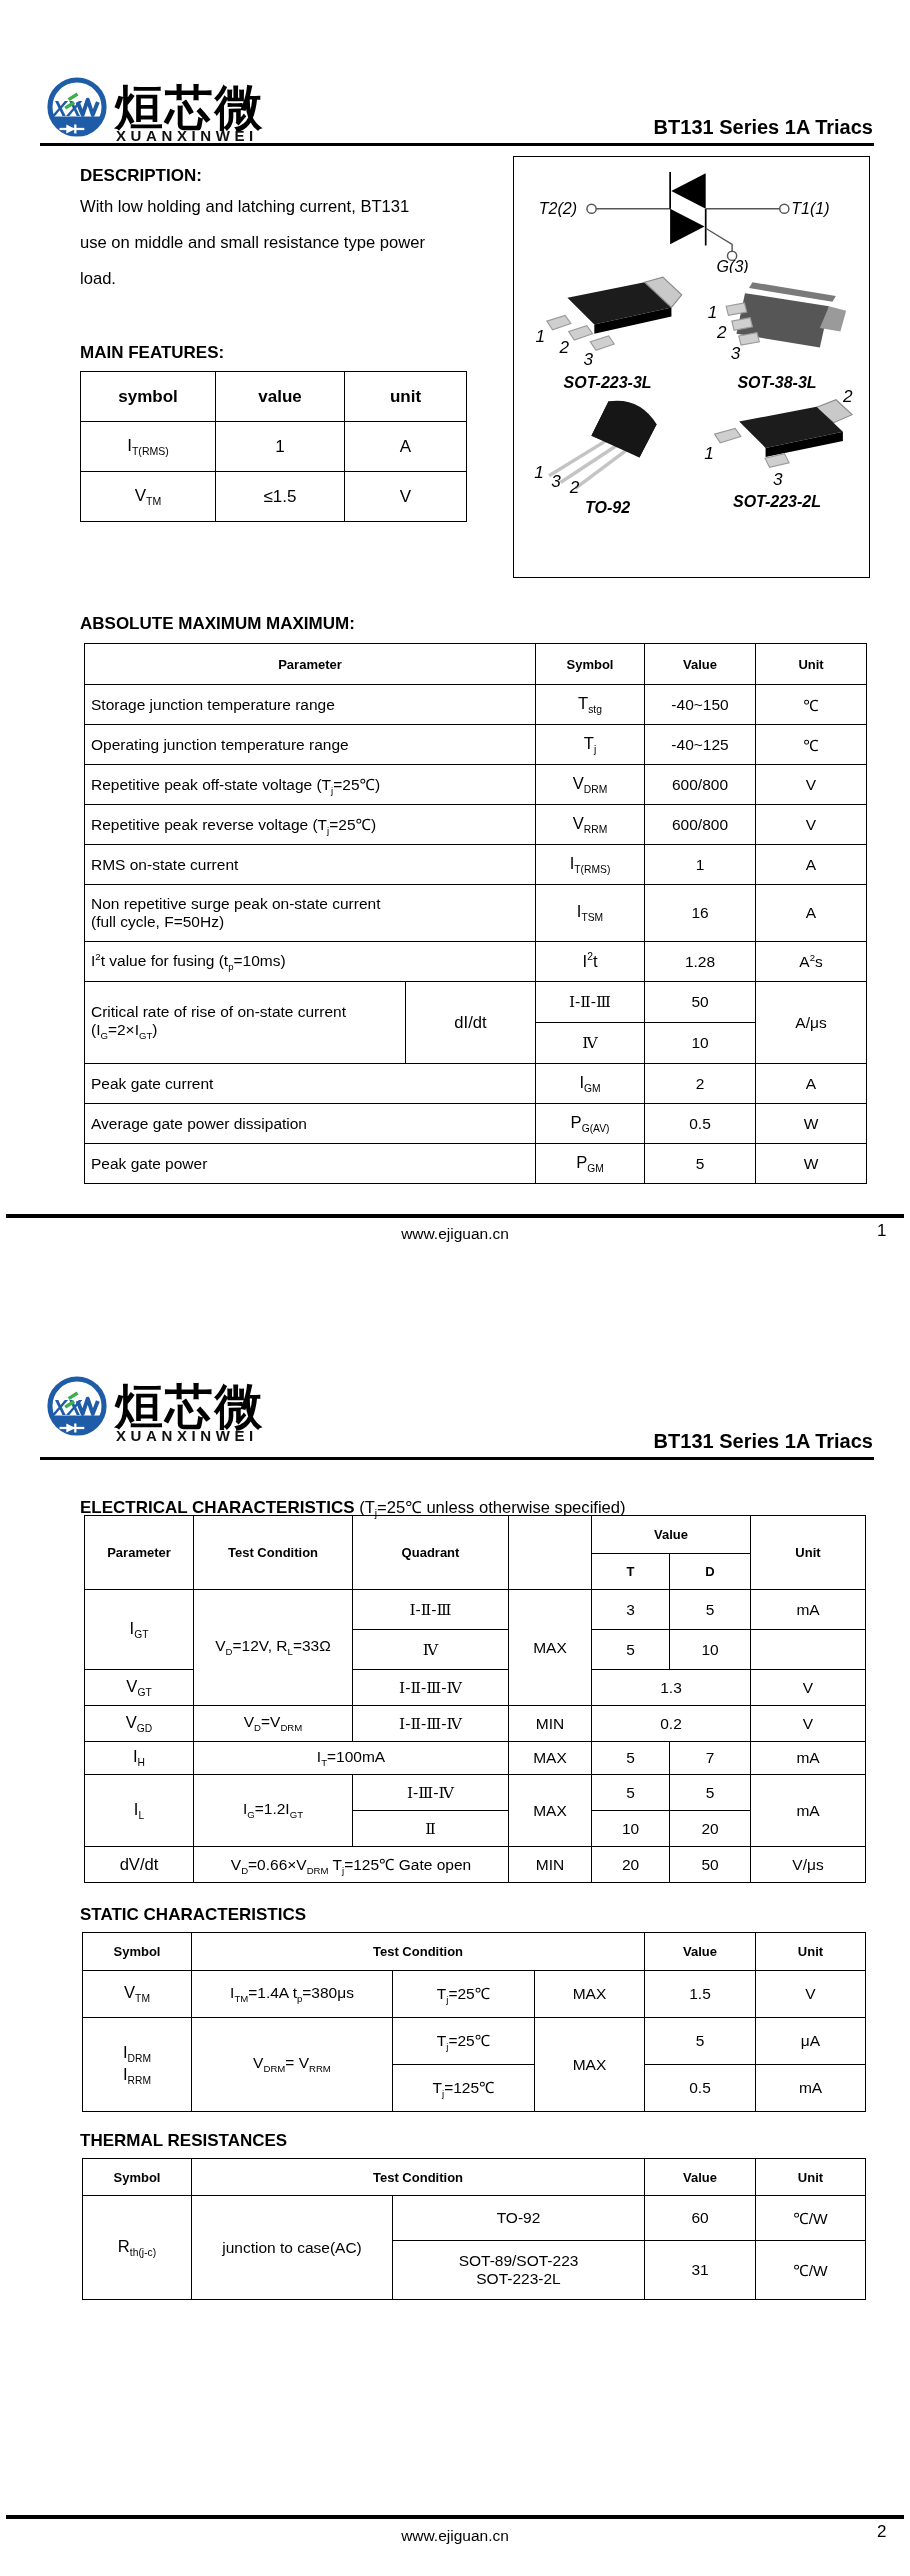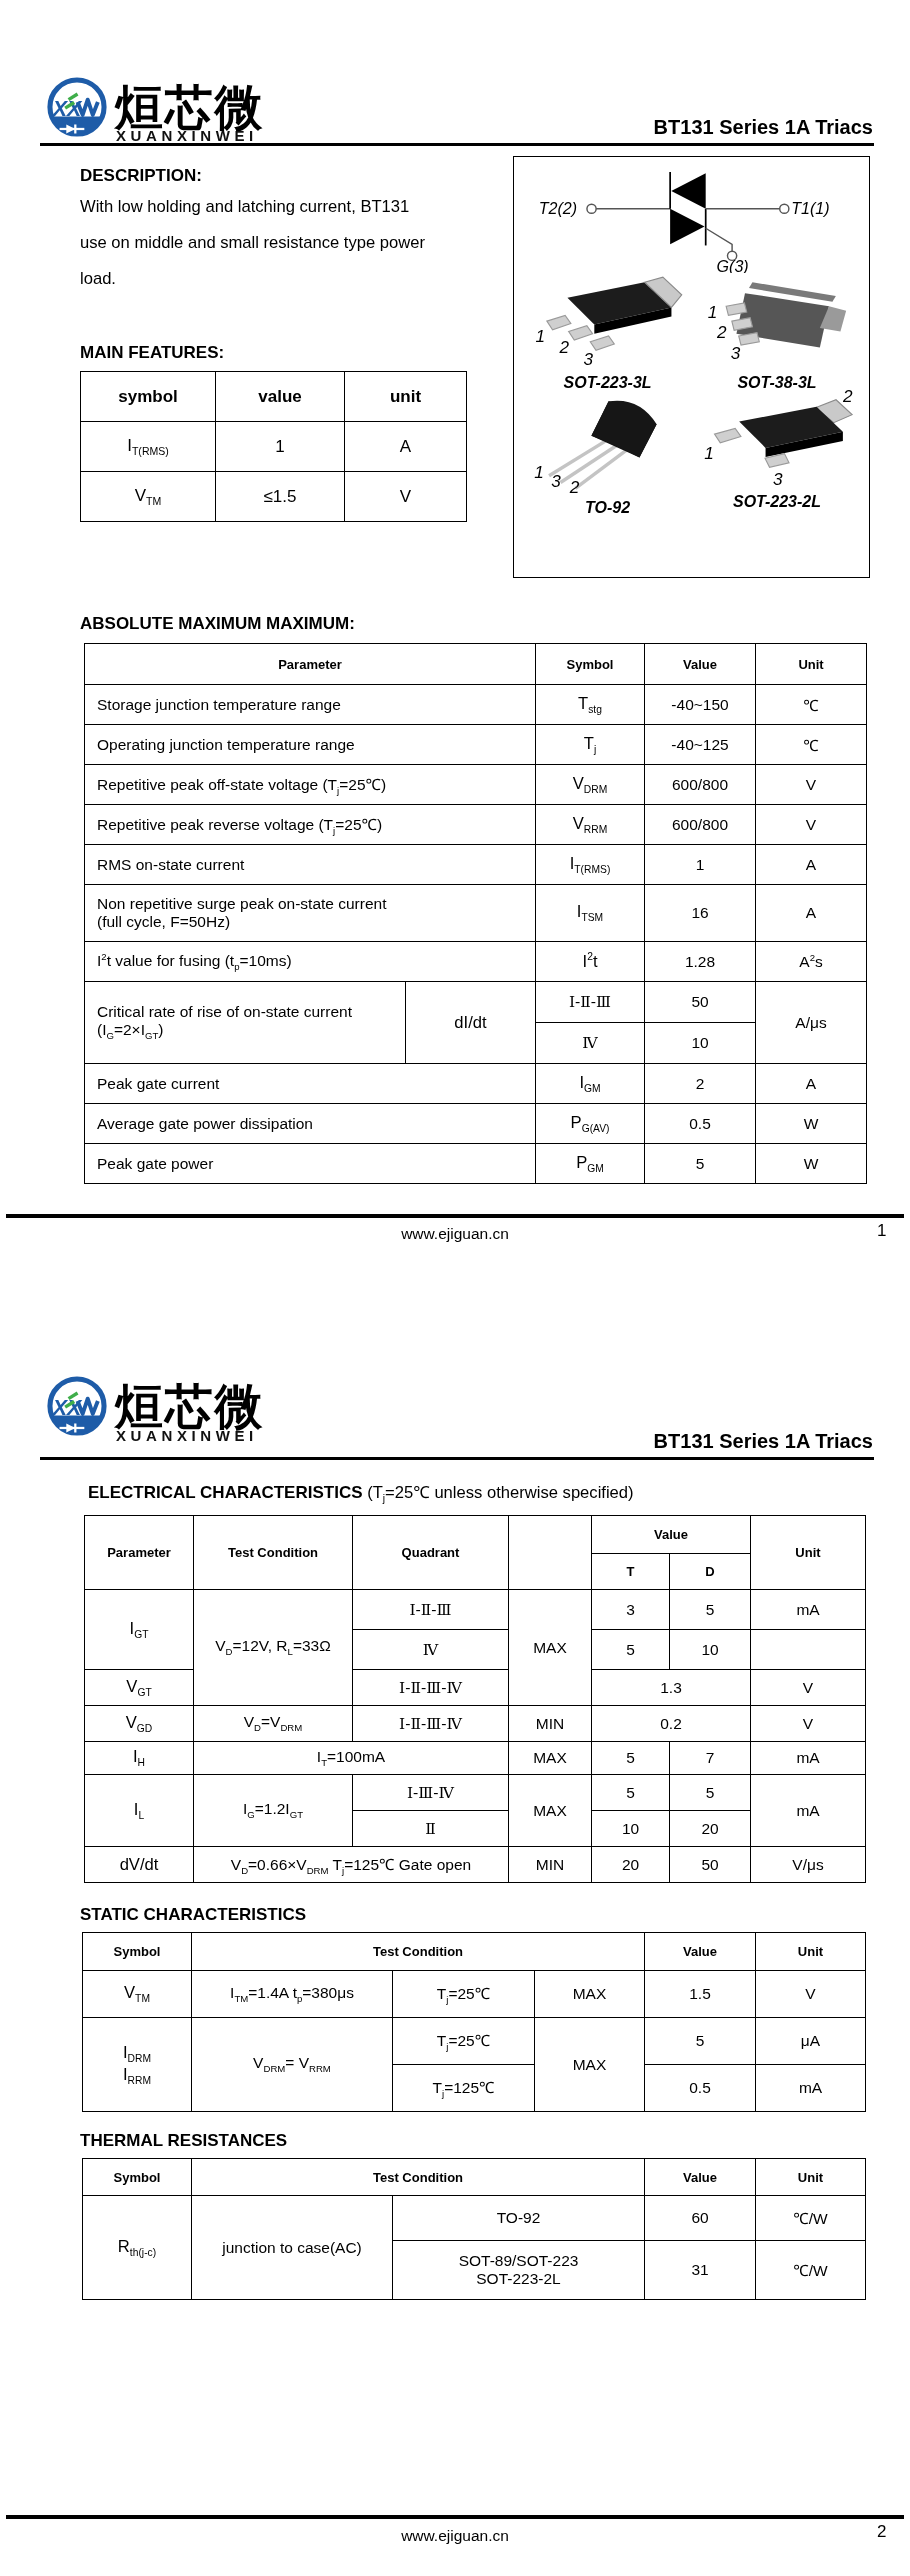--- a/index.html
+++ b/index.html
@@ -8,21 +8,21 @@
   .abs{position:absolute;}
   .rule{background:#000;height:3.4px;}
   .brand-cn{font-weight:bold;font-size:48px;letter-spacing:1.7px;line-height:1;}
   .brand-en{font-size:15px;letter-spacing:4.6px;font-weight:bold;color:#111;}
   .doc-title{font-weight:bold;font-size:20px;white-space:nowrap;}
   .h1{font-weight:bold;font-size:17px;}
   .body-text{font-size:16.6px;line-height:36px;}
   table{border-collapse:collapse;table-layout:fixed;border:1.7px solid #000;}
   td{border:1.1px solid #000;text-align:center;font-size:15.5px;padding:0;overflow:hidden;}
   tr.hdr td{font-weight:bold;font-size:13px;border-bottom:1.7px solid #000;}
-  td.param{text-align:left;padding-left:12px;}
+  td.param{text-align:left;padding-left:6px;}
   td.sym{font-size:16.6px;}
   .q{font-family:"DejaVu Serif","DejaVu Sans",serif;}
   sub{font-size:62%;}
   sup{font-size:62%;}
   .pkgbox{border:1.7px solid #000;}
   .pkg-label{font-weight:bold;font-size:16px;text-align:center;}
   .footer-url{font-size:15.5px;}
   .footer-num{font-size:17px;}
   .mf td{font-size:17px;}
   .mf tr.hdr td{font-size:17px;}
@@ -263,21 +263,21 @@
     <path d="M34 57 L50 47" stroke="#3fae4a" stroke-width="6"></path>
     <polygon points="36,86 36,102 52,94" fill="#fff"></polygon>
     <line x1="52" y1="86" x2="52" y2="102" stroke="#fff" stroke-width="4"></line>
     <line x1="24" y1="94" x2="68" y2="94" stroke="#fff" stroke-width="4"></line>
   </svg>
   <div class="abs brand-cn" style="left:115px;top:95px;">烜芯微</div>
   <div class="abs brand-en" style="left:116px;top:139px;">XUANXINWEI</div>
   <div class="abs doc-title" style="right:37px;top:142px;">BT131 Series 1A Triacs</div>
   <div class="abs rule" style="left:40px;top:169px;width:834px;"></div>
 
-  <div class="abs" style="left:80px;top:192px;font-size:16.6px;margin-left:8px;">
+  <div class="abs" style="left:80px;top:207px;font-size:16.6px;">
     <span style="font-weight:bold;font-size:17px;">ELECTRICAL CHARACTERISTICS</span><span> (T<sub>j</sub>=25℃  unless otherwise specified)</span>
   </div>
   <table class="abs" style="left:84px;top:227px;width:781px;">
     <colgroup>
         <col style="width:109px">
         <col style="width:159px">
         <col style="width:156px">
         <col style="width:83px">
         <col style="width:78px">
         <col style="width:81px">

